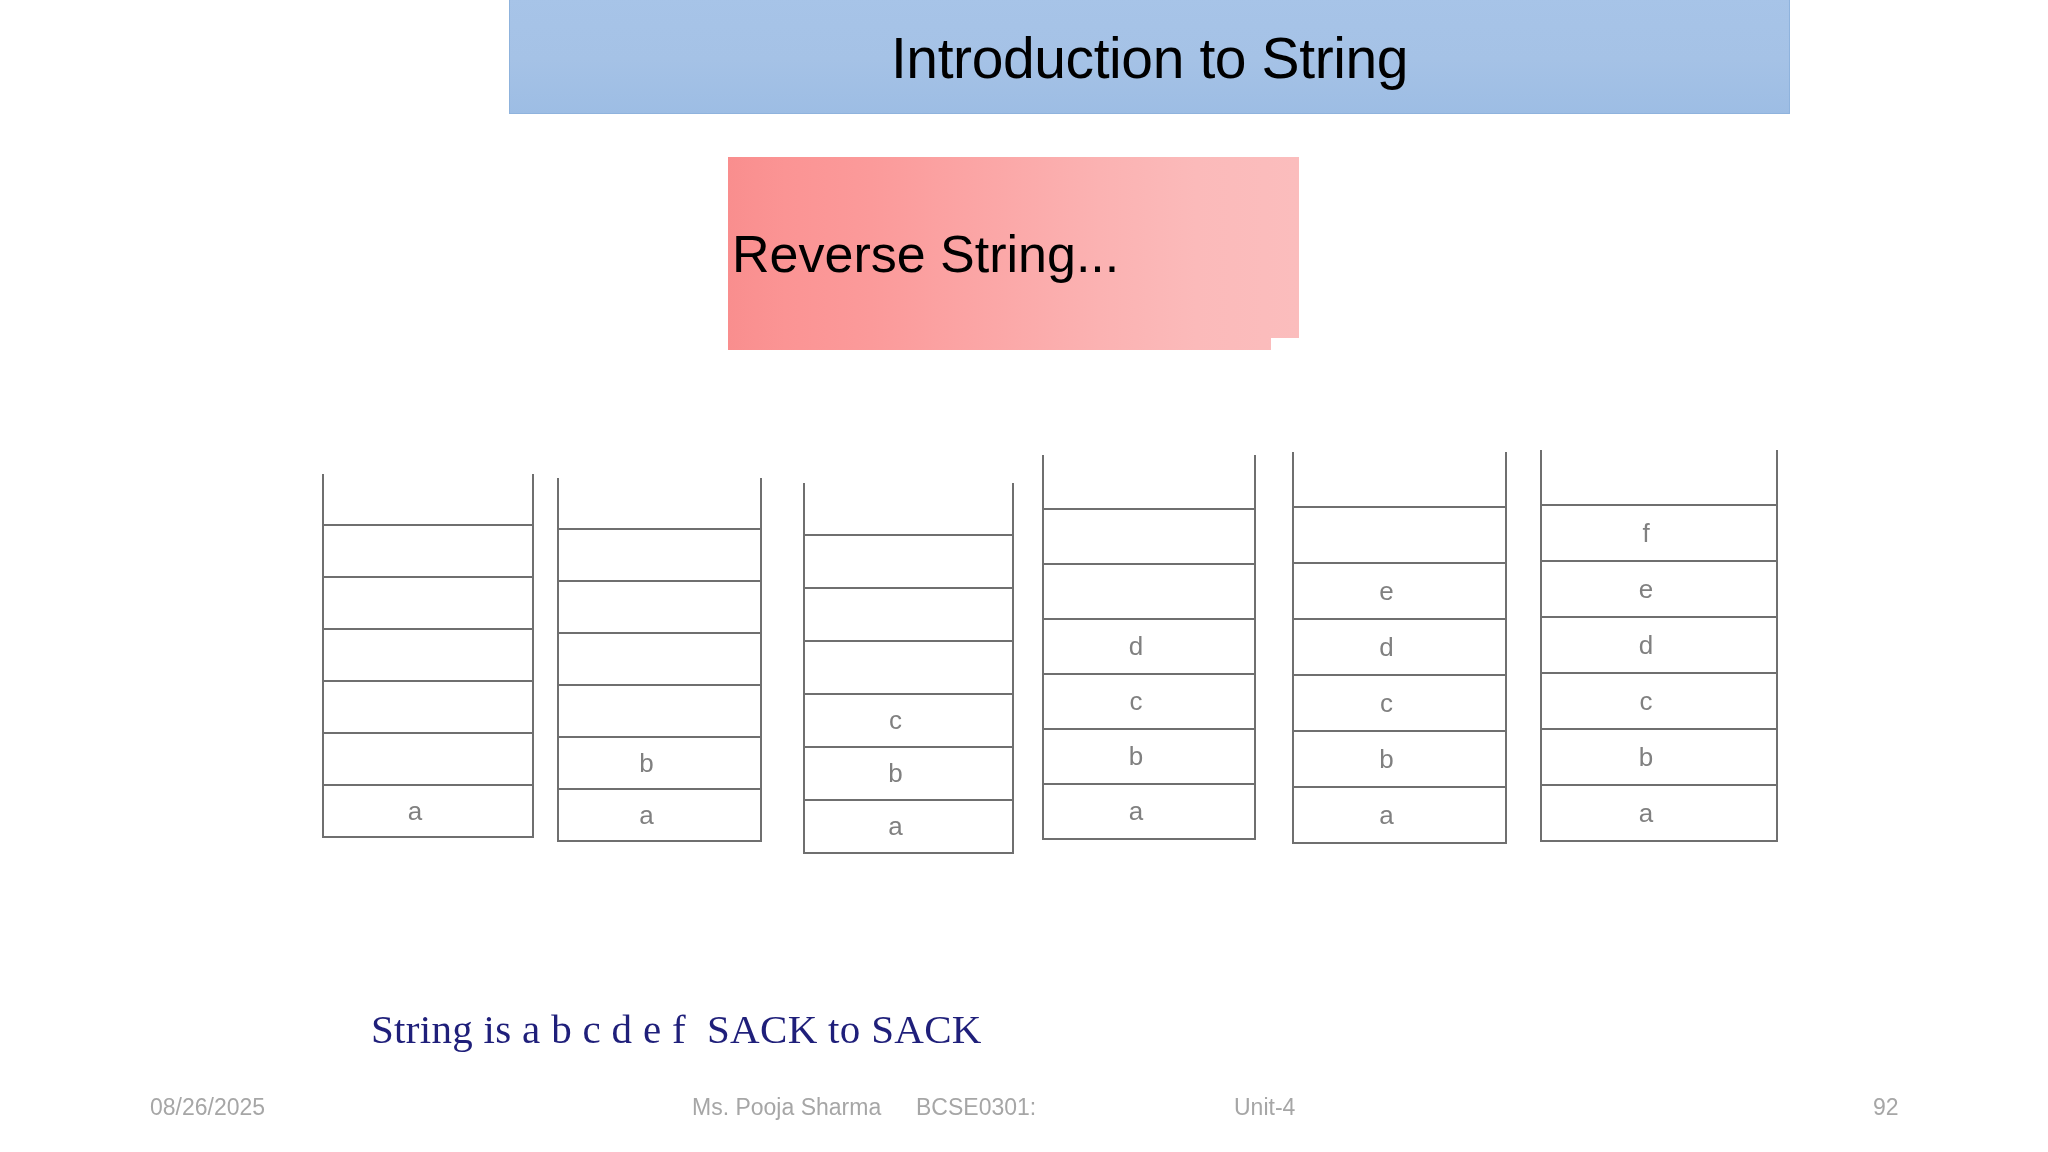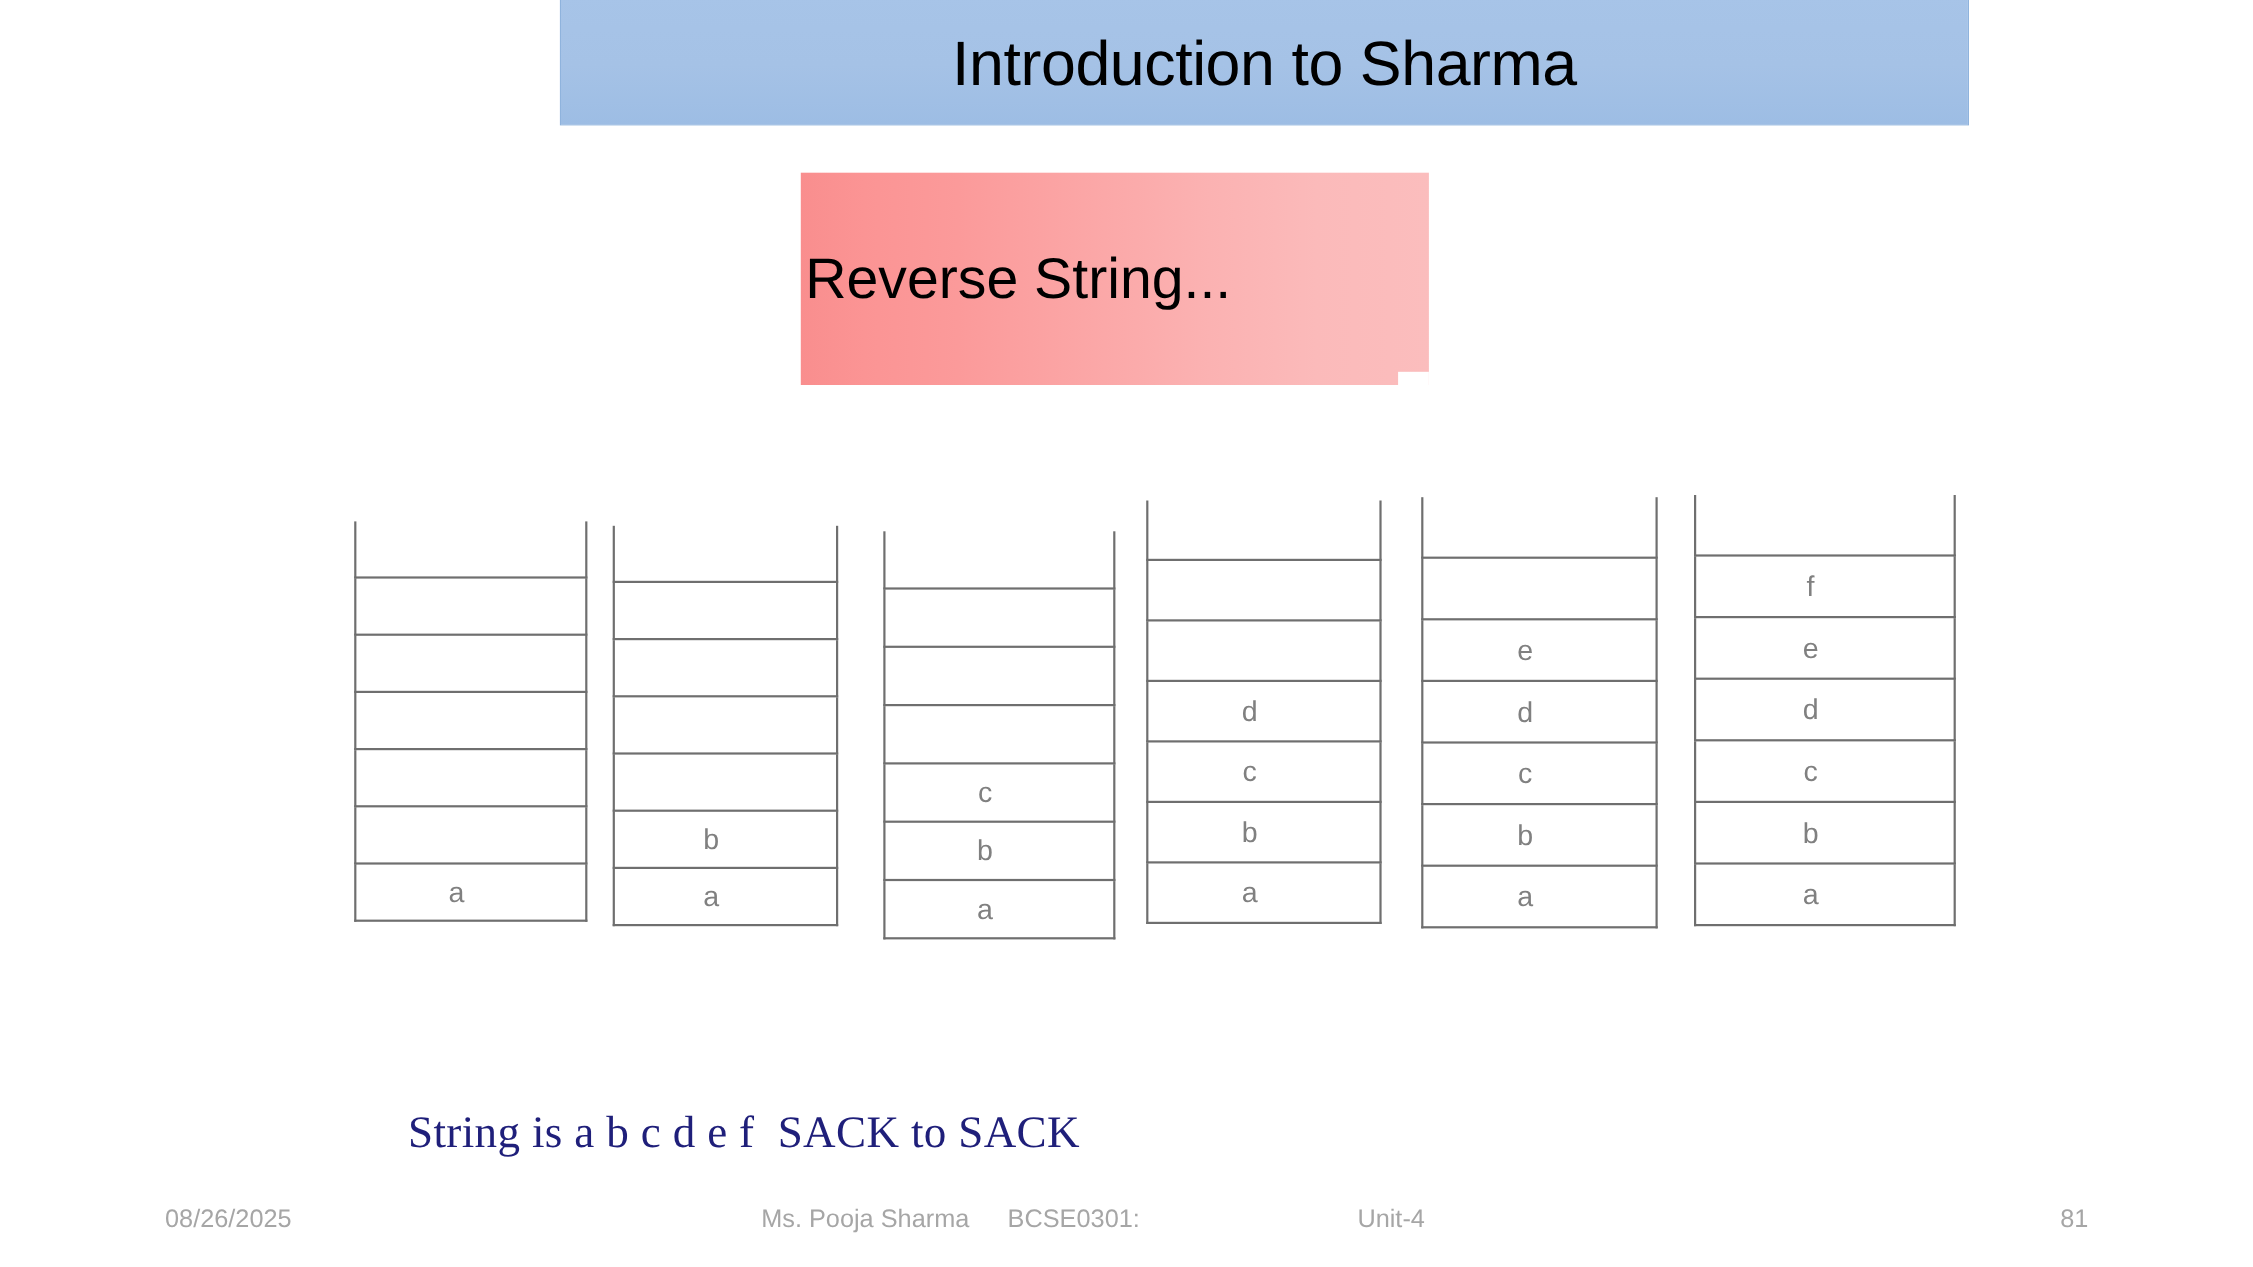--- a/index.html
+++ b/index.html
@@ -134,21 +134,21 @@
   #footer-date   { left: 150px; }
   #footer-author { left: 692px; }
   #footer-course { left: 916px; }
   #footer-unit   { left: 1214px; margin-left: 20px; }
   #footer-page   { left: 1873px; }
 </style>
 </head>
 <body>
 
 <div id="title-banner">
-  <span class="title-text">Introduction to Sharma</span>
+  <span class="title-text">Introduction to String</span>
 </div>
 
 <div id="subtitle-box">
   <span class="subtitle-text">Reverse String...</span>
 </div>
 <div id="subtitle-notch"></div>
 
 <div id="stacks-area">
     <div class="stack" style="left: 322px; top: 474px; width: 212px;">
       <div class="cell open-top" style="height: 52px;">
@@ -289,13 +289,13 @@
       </div>
     </div>
   </div>
 
 <div id="caption">String is a b c d e f  SACK to SACK</div>
 
 <div id="footer-date" class="footer-item">08/26/2025</div>
 <div id="footer-author" class="footer-item">Ms. Pooja Sharma</div>
 <div id="footer-course" class="footer-item">BCSE0301:</div>
 <div id="footer-unit" class="footer-item">Unit-4</div>
-<div id="footer-page" class="footer-item">81</div>
+<div id="footer-page" class="footer-item">92</div>
 
 </body></html>

